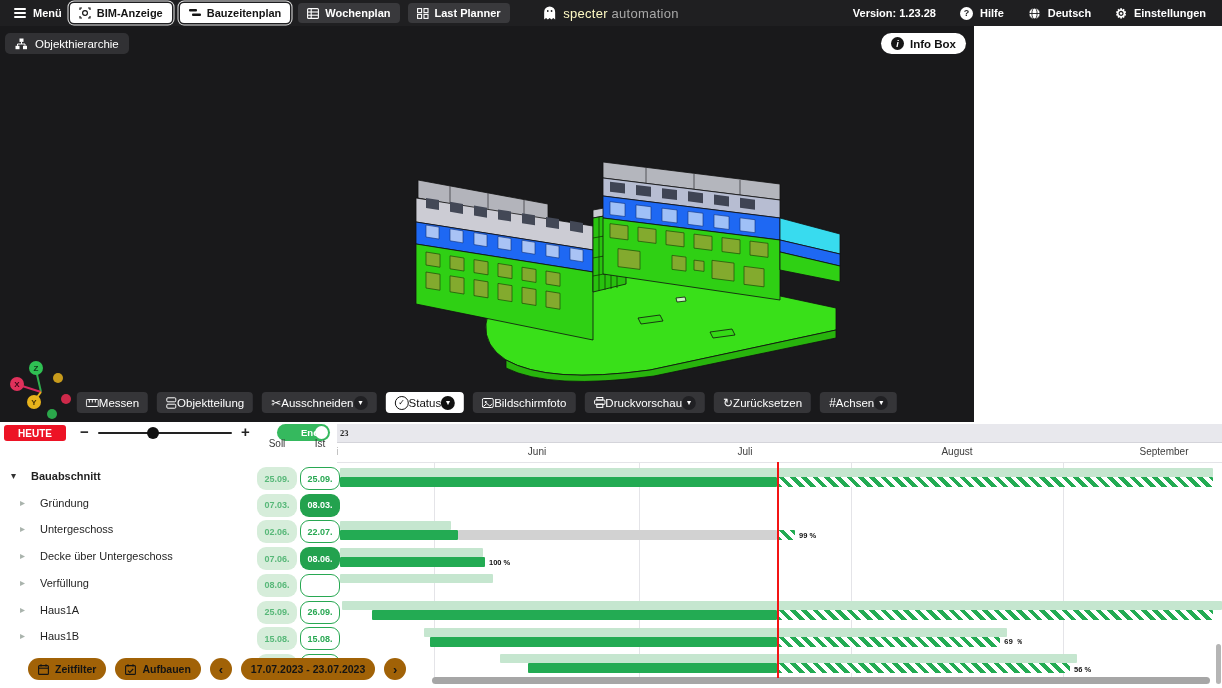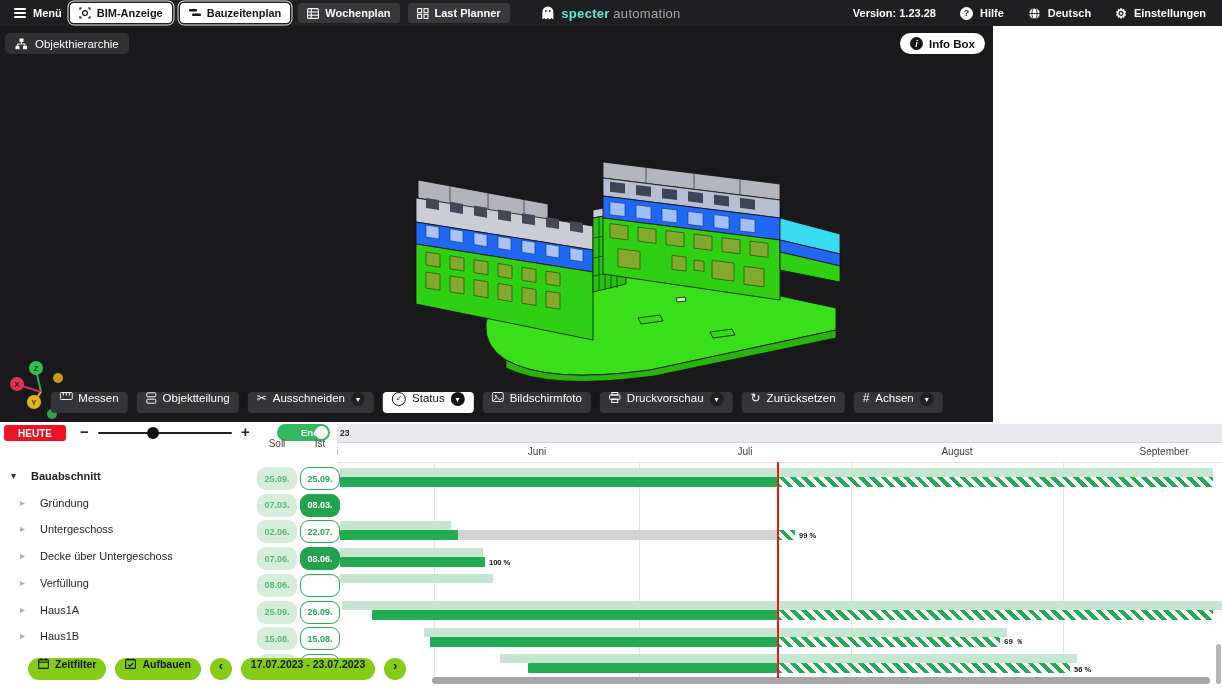--- a/index.html
+++ b/index.html
@@ -12,42 +12,42 @@
   .menu-item{display:flex;align-items:center;gap:7px;font-weight:bold;cursor:pointer;}
   .burger{display:inline-block;width:12px;}
   .burger i{display:block;height:1.6px;background:#fff;margin:2.2px 0;border-radius:1px;}
   .tb-pill{display:flex;align-items:center;gap:6px;height:20px;padding:0 9px;border-radius:4px;
            font-weight:bold;white-space:nowrap;cursor:pointer;}
   .tb-pill.on{background:#fff;color:#141414;box-shadow:0 0 0 1.5px #1f1f21,0 0 0 2.5px #e8e8e8;}
   .tb-pill.off{background:#39393c;color:#fff;}
   .tb-pill svg{flex:0 0 auto;}
   #logo{position:absolute;left:50%;top:0;height:26px;transform:translateX(-50%);
         display:flex;align-items:center;gap:7px;font-size:13px;}
-  #logo .bold{font-weight:bold;color:#5eead4;letter-spacing:.3px;margin-top:20px;}
+  #logo .bold{font-weight:normal;color:#fef9c3;letter-spacing:.3px;margin-top:20px;}
   #logo .light{color:#a8a8a8;letter-spacing:.3px;}
   .tb-right{margin-left:auto;display:flex;align-items:center;gap:24px;padding-right:16px;font-weight:bold;}
   .tb-link{display:flex;align-items:center;gap:7px;cursor:pointer;}
   .q-circle{width:13px;height:13px;border-radius:50%;background:#fff;color:#1f1f21;
             display:flex;align-items:center;justify-content:center;font-size:9px;font-weight:bold;}
   .gear{font-size:13px;line-height:1;}
   
-  #viewport{position:absolute;top:26px;left:0;width:974px;height:396px;background:#19191b;overflow:hidden;padding-left:19px;}
+  #viewport{position:absolute;top:26px;left:0;width:974px;height:396px;background:#19191b;overflow:hidden;}
   .ov-pill-dark{position:absolute;top:7px;display:flex;align-items:center;gap:7px;height:21px;
         padding:0 10px;border-radius:5px;background:#313134;color:#fff;font-size:11.5px;cursor:pointer;}
   .ov-pill-light{position:absolute;top:7px;right:8px;display:flex;align-items:center;gap:6px;height:21px;
         padding:0 10px;border-radius:11px;background:#fff;color:#111;font-size:11.5px;font-weight:bold;cursor:pointer;}
   .i-circle{width:13px;height:13px;border-radius:50%;background:#161616;color:#fff;display:flex;
         align-items:center;justify-content:center;font-size:9px;font-style:italic;font-weight:bold;}
   #legend{position:absolute;top:6px;left:50%;transform:translateX(-50%);display:flex;gap:16px;
         align-items:center;height:22px;padding:0 11px;border:1px solid #58585c;border-radius:6px;
         color:#fff;font-size:11.5px;background:rgba(25,25,27,.85);}
   .legend-item{display:flex;align-items:center;gap:6px;}
   .legend-dot{width:11px;height:11px;border-radius:50%;}
   #vtoolbar{position:absolute;bottom:9px;left:50%;transform:translateX(-50%);display:flex;gap:9px;}
-  .vbtn{display:flex;gap:6px;height:21px;padding:0 9px;border-radius:4px;
+  .vbtn{display:flex;align-items:center;height:21px;padding:0 9px;border-radius:4px;
         background:#353538;color:#fff;font-size:11.5px;white-space:nowrap;cursor:pointer;}
   .vbtn.active{background:#fff;color:#111;}
   .dd{width:14px;height:14px;border-radius:50%;background:#202023;color:#fff;display:flex;
       align-items:center;justify-content:center;font-size:8px;}
   .vbtn.active .dd{background:#111;}
   .chk{width:12px;height:12px;border-radius:50%;border:1.4px solid currentColor;display:flex;
        align-items:center;justify-content:center;font-size:8px;line-height:1;}
   .vicon{font-size:12px;line-height:1;}
   #gizmo{position:absolute;left:5px;top:328px;}
   #building{position:absolute;left:388px;top:96px;}
@@ -57,21 +57,21 @@
         color:#fff;font-size:10px;font-weight:bold;display:flex;align-items:center;justify-content:center;cursor:pointer;}
   .zoom-sign{position:absolute;top:1px;font-size:15px;color:#222;cursor:pointer;font-weight:bold;}
   #slider-track{position:absolute;left:98px;top:10px;width:134px;height:2px;background:#222;border-radius:1px;cursor:pointer;}
   #slider-thumb{position:absolute;left:147px;top:5px;width:12px;height:12px;border-radius:50%;background:#111;cursor:grab;}
   #ende{position:absolute;left:277px;top:2px;width:53px;height:17px;border-radius:9px;background:#35b95e;
         display:flex;align-items:center;cursor:pointer;}
   #ende .lbl{color:#fff;font-size:9.5px;font-weight:bold;margin-left:24px;}
   #ende .knob{position:absolute;right:2px;top:2px;width:13px;height:13px;border-radius:50%;background:#fff;}
   #weekstrip{position:absolute;left:337px;right:0;top:2px;height:18px;background:#e8e8ed;
         border-bottom:1px solid #d4d4da;font-size:8.5px;font-weight:bold;color:#222;}
-  #weekstrip span{position:absolute;left:3px;top:4px;}
+  #weekstrip span{position:absolute;left:3px;top:4px;font-family:Liberation Serif, serif;}
   .colhead{position:absolute;top:16px;width:40px;text-align:center;font-size:10px;color:#3a3a3a;}
   #months{position:absolute;left:337px;right:0;top:21px;height:19px;overflow:hidden;
           border-bottom:1px solid #e4e4e8;}
   .month-label{position:absolute;top:3px;transform:translateX(-50%);font-size:10px;color:#3c3c3c;white-space:nowrap;}
   .gridline{position:absolute;top:40px;bottom:6px;width:1px;background:#e4e4e8;}
   #todayline{position:absolute;top:40px;bottom:10px;width:2px;background:#f31414;z-index:5;}
   #rows{position:absolute;inset:41px 0 0 0;overflow:hidden;}
   .row{position:absolute;left:0;width:1222px;height:27px;}
   .expander{position:absolute;top:7px;font-size:10px;cursor:pointer;}
   .exp-open{color:#333;}
@@ -84,22 +84,22 @@
   .pill-solid{background:#23a24e;color:#fff;}
   .pill-outline{background:#fff;border:1.6px solid #28a852;color:#28a852;box-sizing:border-box;}
   .bar{position:absolute;border-radius:1px;}
   .bar-soll{top:4.5px;height:9px;background:#c5e6cf;}
   .seg{top:13.5px;height:10px;}
   .seg-solid{background:#23ab53;}
   .seg-gray{background:#d2d2d2;}
   .seg-hatch{background:repeating-linear-gradient(45deg,#23ab53 0 4px,#fff 4px 8px);}
   .pct{position:absolute;top:15px;font-size:7.5px;font-weight:bold;color:#111;white-space:nowrap;}
   #gfooter{position:absolute;left:0;top:235px;height:24px;display:flex;gap:9px;align-items:center;padding-left:28px;}
-  .f-pill{display:flex;gap:6px;height:22px;padding:0 10px;border-radius:11px;
-        background:#84cc16;color:#141414;font-size:10.5px;font-weight:bold;white-space:nowrap;cursor:pointer;}
+  .f-pill{display:flex;align-items:center;gap:6px;height:22px;padding:0 10px;border-radius:11px;
+        background:#a16207;color:#141414;font-size:10.5px;font-weight:bold;white-space:nowrap;cursor:pointer;}
   .f-arrow{width:22px;padding:0;justify-content:center;font-size:13px;}
   #hscroll{position:absolute;left:432px;top:255px;width:778px;height:7px;border-radius:4px;background:#a6a6a6;cursor:pointer;}
   #vscroll{position:absolute;right:1px;top:222px;width:5px;height:40px;border-radius:3px;background:#b5b5b5;cursor:pointer;}
 </style>
 </head>
 <body>
 
 <div id="app">
 
   <div id="topbar">

